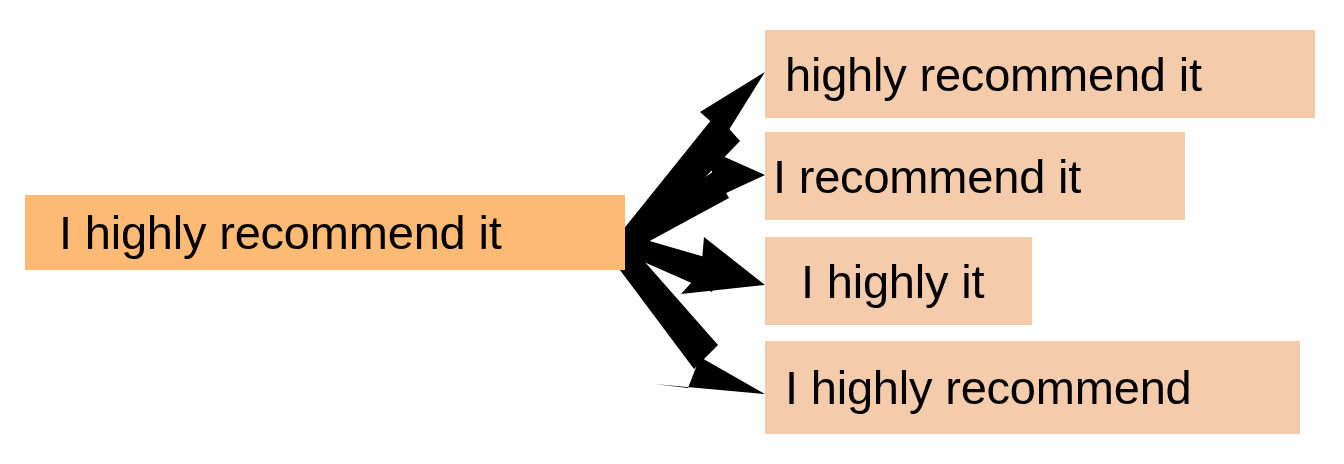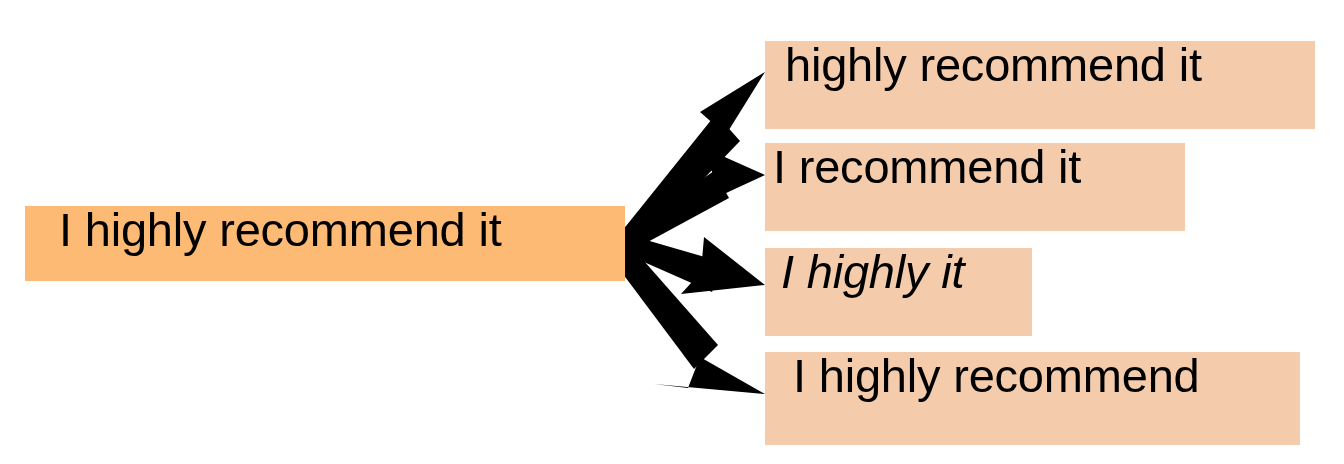--- a/index.html
+++ b/index.html
@@ -13,23 +13,23 @@
   #canvas {
     position: relative;
     width: 1344px;
     height: 464px;
     background: #ffffff;
     overflow: hidden;
   }
   .node-box {
     position: absolute;
     display: flex;
+    align-items: center;
     box-sizing: border-box;
     white-space: nowrap;
-    margin-top: 11px;
   }
   .node-label {
     font-family: "Liberation Sans", sans-serif;
     font-size: 47px;
     line-height: 1;
     color: #000000;
     letter-spacing: -0.2px;
   }
   
   #source-node {
@@ -56,30 +56,29 @@
     height: 88px;
     background: #f4ccac;
     padding-left: 8px;
   }
   #target-node-2 {
     left: 765px;
     top: 237px;
     width: 267px;
     height: 88px;
     background: #f4ccac;
-    padding-left: 16px;
-    font-style: italic;
+    padding-left: 36px;
   }
   #target-node-3 {
     left: 765px;
     top: 341px;
     width: 535px;
     height: 93px;
     background: #f4ccac;
-    padding-left: 28px;
+    padding-left: 20px;
   }
   #edges-layer {
     position: absolute;
     left: 0;
     top: 0;
     width: 1344px;
     height: 464px;
     pointer-events: none;
   }
 </style>

